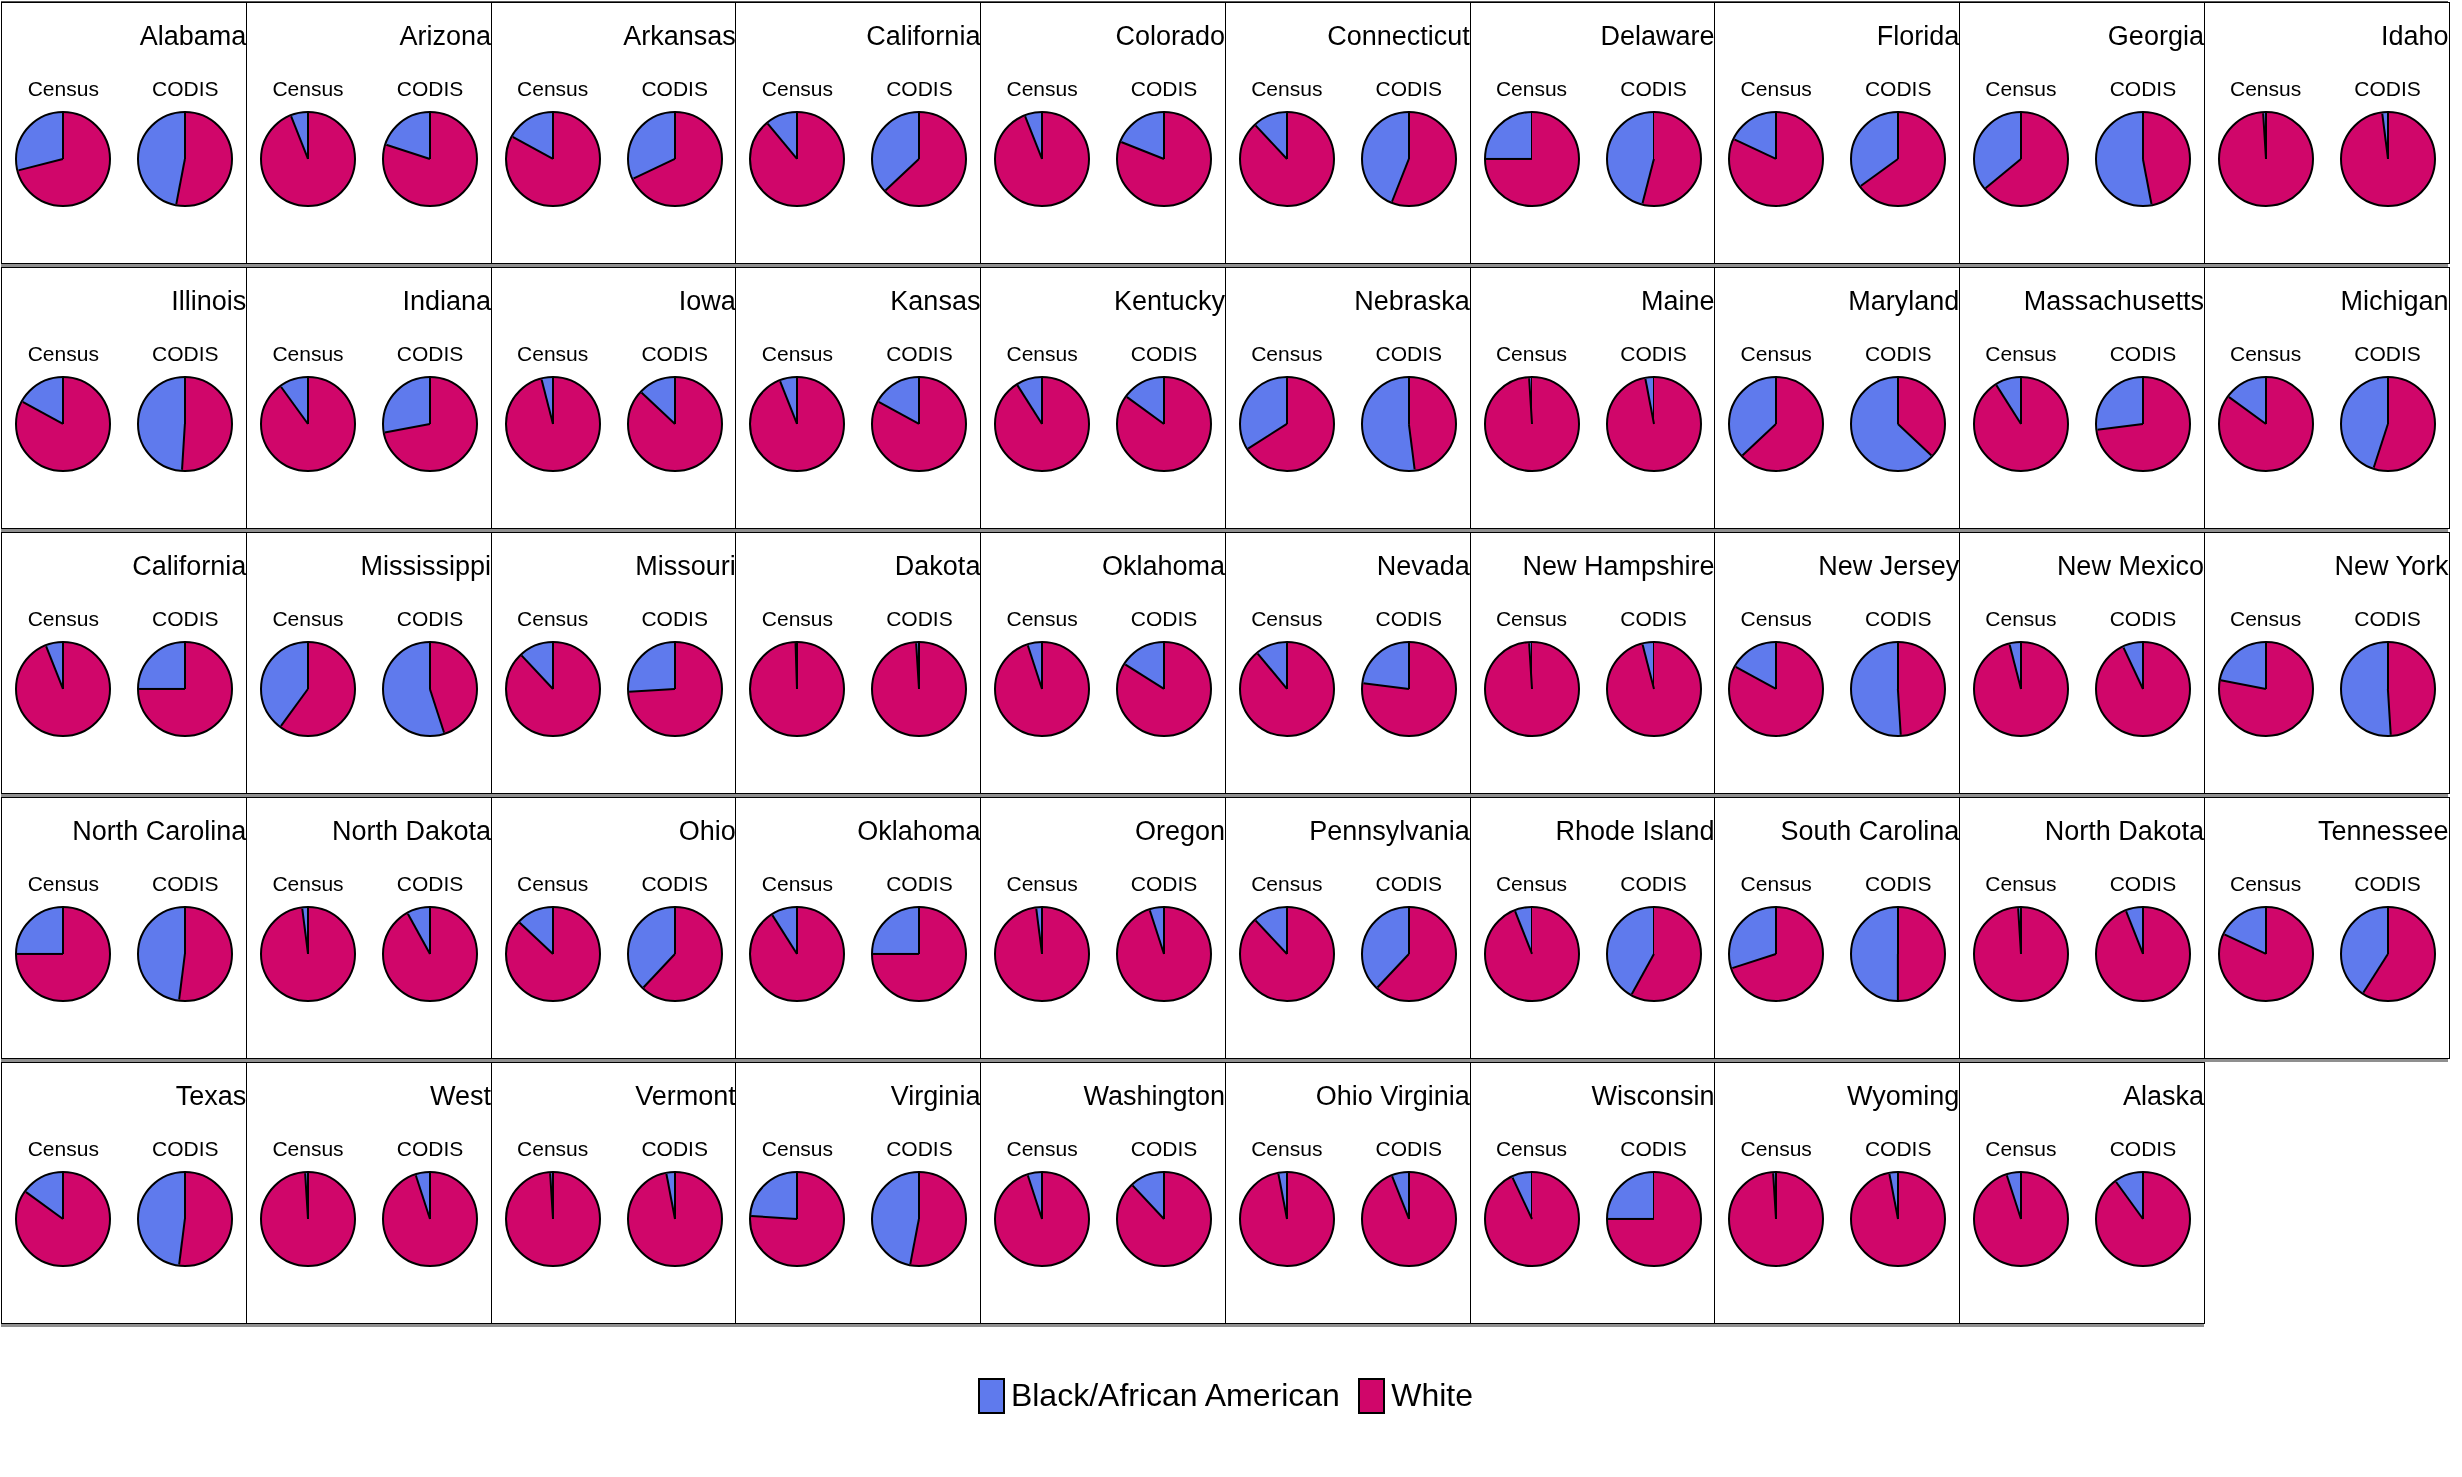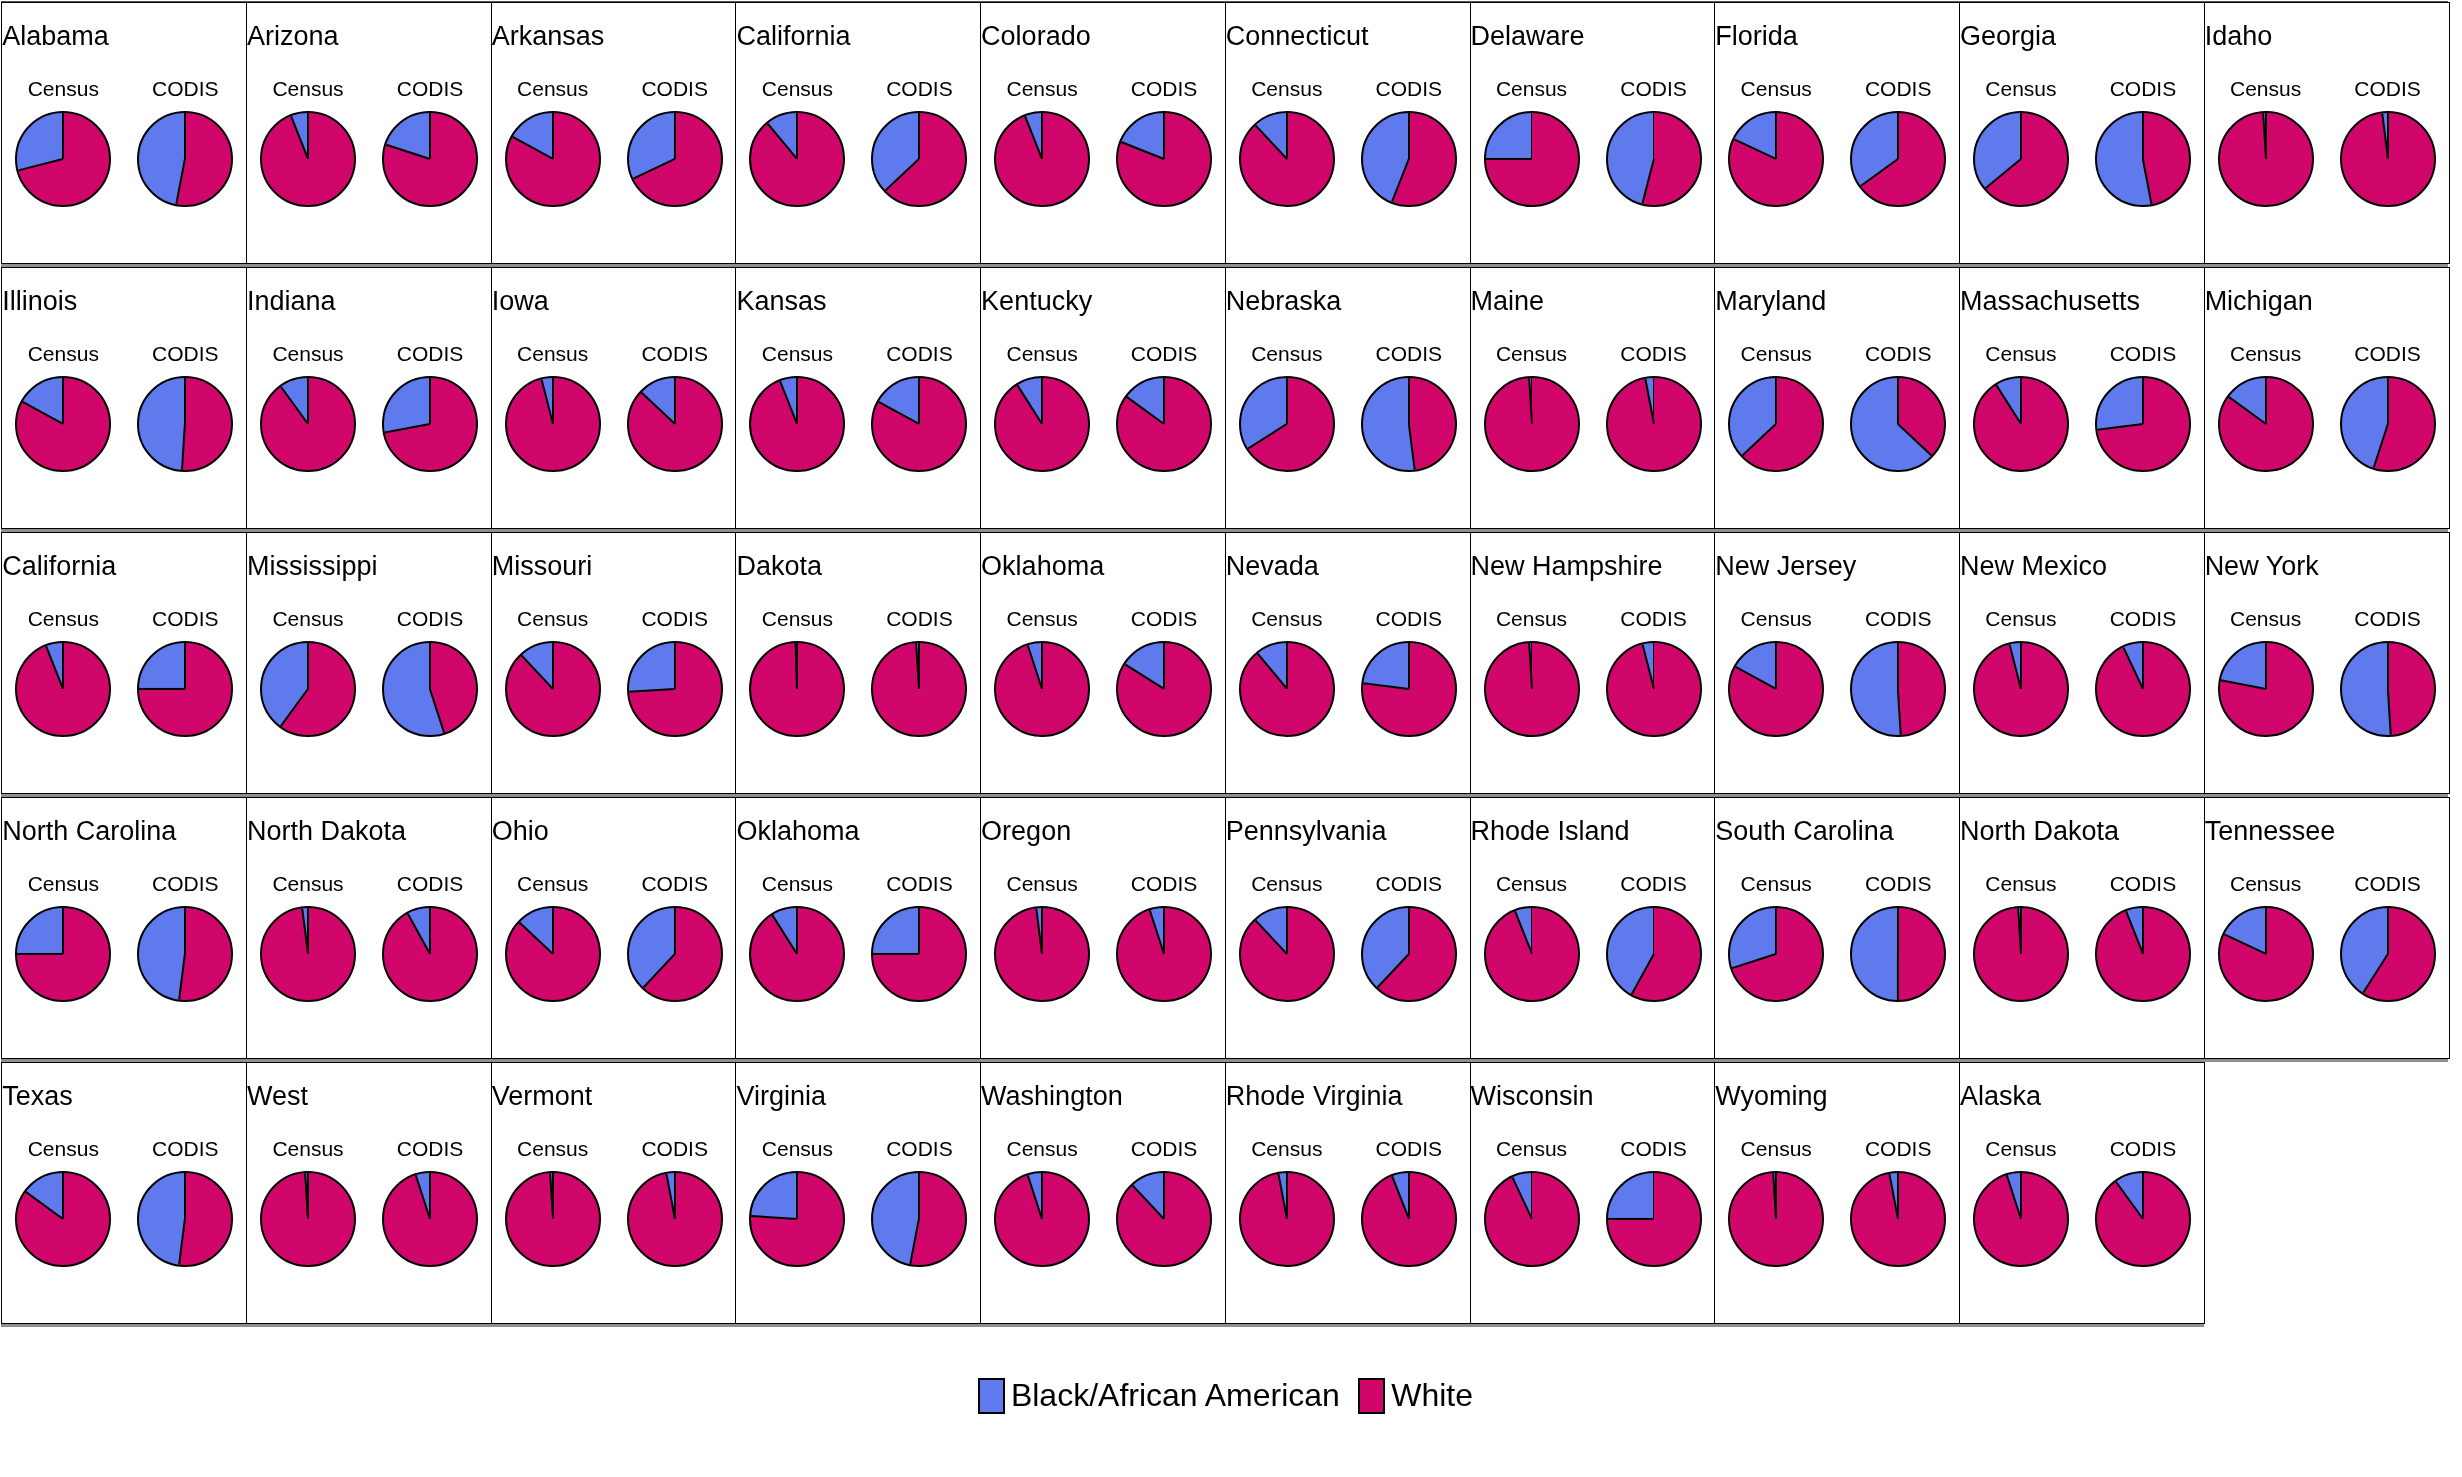--- a/index.html
+++ b/index.html
@@ -15,21 +15,21 @@
   .row:first-child{border-top:1.3px solid #555;}
   .cell{
     width:246px;height:262px;
     box-sizing:border-box;
     border:1.3px solid #000;
     margin-right:-1.3px; 
     position:relative;
     background:#fff;
   }
   .state-title{
-    text-align:left;
+    text-align:right;
     font-size:27px;
     margin-top:18px;
     white-space:nowrap;
   }
   .pair-labels{
     display:flex;
     margin-top:24.4px;
   }
   .pair-labels div{
     width:50%;
@@ -1023,21 +1023,21 @@
           </div>
           <div class="pie-slot">
             <div class="pie" style="background: conic-gradient(rgb(208, 6, 106) 0deg, rgb(208, 6, 106) 88%, rgb(95, 122, 237) 88%, rgb(95, 122, 237) 100%);">
               <div class="radial"></div>
               <div class="radial" style="transform: rotate(-43.2deg);"></div>
             </div>
           </div>
         </div>
       </div>
       <div class="cell">
-        <div class="state-title">Rhode Virginia</div>
+        <div class="state-title">Ohio Virginia</div>
         <div class="pair-labels">
           <div>Census</div>
           <div>CODIS</div>
         </div>
         <div class="pies">
           <div class="pie-slot">
             <div class="pie" style="background: conic-gradient(rgb(208, 6, 106) 0deg, rgb(208, 6, 106) 97%, rgb(95, 122, 237) 97%, rgb(95, 122, 237) 100%);">
               <div class="radial"></div>
               <div class="radial" style="transform: rotate(-10.8deg);"></div>
             </div>

